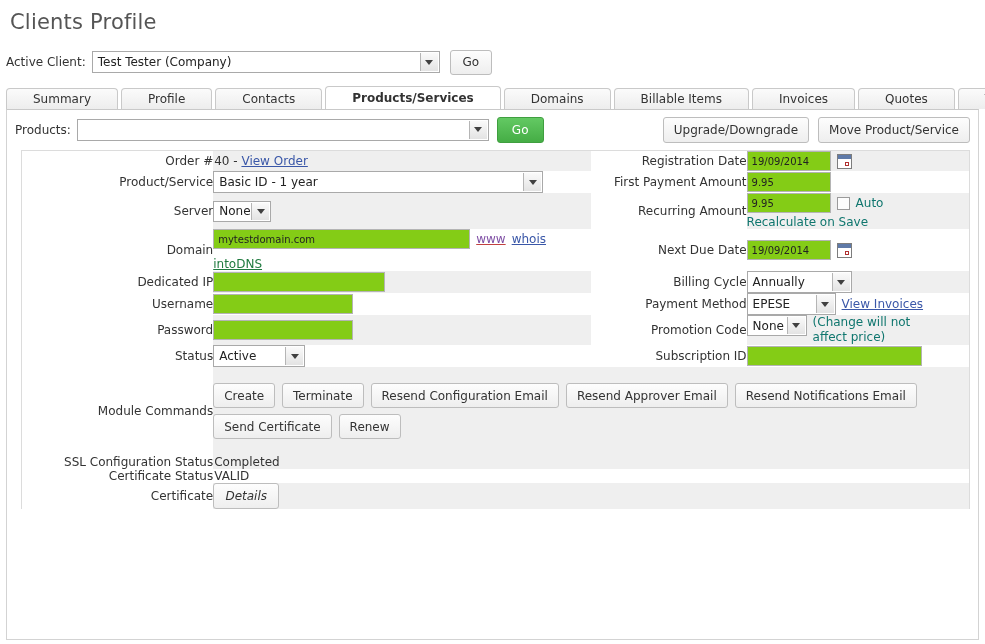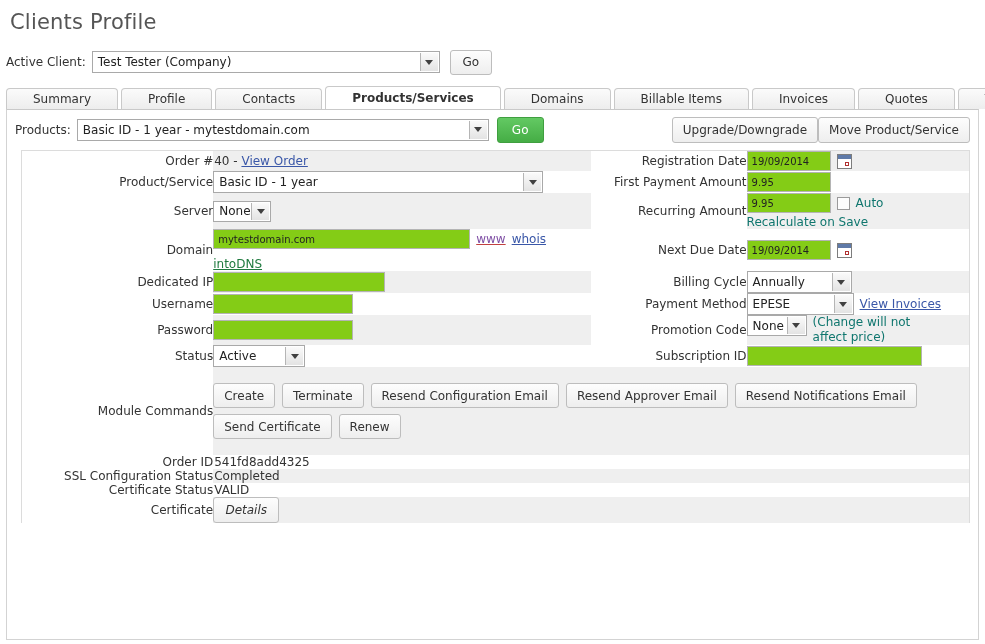--- a/index.html
+++ b/index.html
@@ -150,21 +150,21 @@
   .panel-top {
     display: flex;
     align-items: center;
     padding: 6px 8px 7px 8px;
     box-sizing: border-box;
     height: 40px;
   }
   .panel-top .lbl { margin-right: 6px; font-size: 12px; }
   .product-select { width: 412px; }
   .panel-top .spacer { flex: 1 1 auto; }
-  .panel-top .btn { height: 26px; }
+  .panel-top .btn { height: 26px; margin-left: 9px; }
 
   
   .formbox {
     border: 1px solid #dcdcdc;
     border-bottom: none;
     margin: 0 8px 0 14px;
     background: #ffffff;
     box-sizing: border-box;
   }
   table.form {
@@ -253,21 +253,21 @@
     box-sizing: border-box;
     vertical-align: middle;
     cursor: pointer;
   }
 
   .sel-sm  { height: 21px; }
   .sel-prod{ width: 330px; }
   .sel-server { width: 58px; }
   .sel-status { width: 92px; }
   .sel-billing{ width: 105px; }
-  .sel-pay    { width: 107px; }
+  .sel-pay    { width: 89px; }
   .sel-promo  { width: 60px; }
 
   .note { color: #0f766e; font-size: 12px; }
 
   .cmds {
     display: flex;
     flex-wrap: wrap;
     gap: 6px 7px;
     padding: 16px 0;
   }
@@ -304,21 +304,20 @@
     <div class="tab">Emails</div>
     <div class="tab">Notes (0)</div>
     <div class="tab">Log</div>
   </div>
 
 <div class="panel">
 
   <div class="panel-top">
     <span class="lbl">Products:</span>
     <div class="fake-select product-select">
-      <span>Basic ID - 1 year - mytestdomain.com</span>
       <span class="arrowbox"></span>
     </div>
     <div class="btn-green">Go</div>
     <span class="spacer"></span>
     <div class="btn">Upgrade/Downgrade</div>
     <div class="btn">Move Product/Service</div>
   </div>
 
   <div class="formbox">
     <table class="form">
@@ -468,26 +467,20 @@
                 <div class="btn">Terminate</div>
                 <div class="btn">Resend Configuration Email</div>
                 <div class="btn">Resend Approver Email</div>
                 <div class="btn">Resend Notifications Email</div>
                 <div class="btn">Send Certificate</div>
                 <div class="btn">Renew</div>
               </div>
         </td>
       </tr>
 
-      <tr class="white">
-        <td class="lbl">Order ID</td>
-        <td class="val" colspan="3">
-          <span class="plaintext">541fd8add4325</span>
-        </td>
-      </tr>
 
       <tr>
         <td class="lbl">SSL Configuration Status</td>
         <td class="val" colspan="3">
           <span class="plaintext">Completed</span>
         </td>
       </tr>
 
       <tr class="white">
         <td class="lbl">Certificate Status</td>

